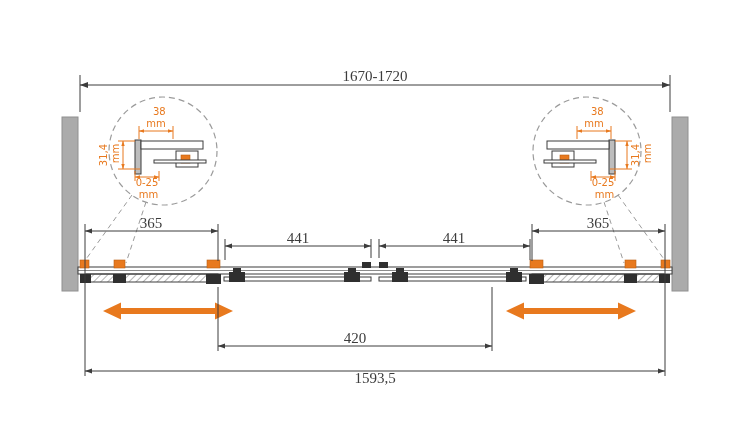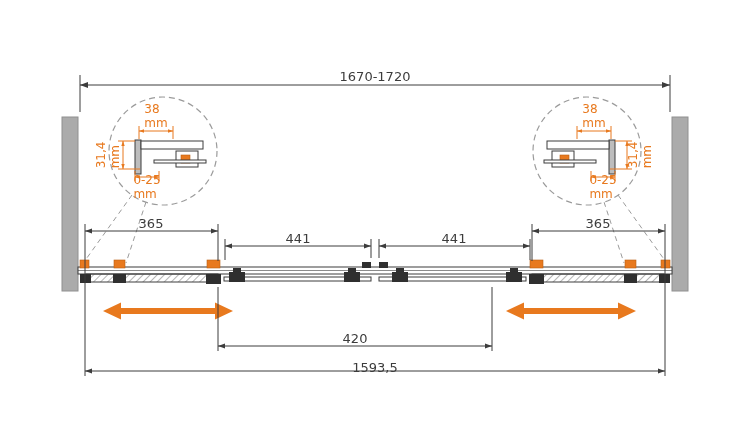--- a/index.html
+++ b/index.html
@@ -3,26 +3,26 @@
 <meta charset="utf-8">
 <style>
   * { box-sizing: border-box; margin: 0; padding: 0; }
   html, body { background: #fff; }
   body { font-family: "DejaVu Sans", "Liberation Sans", sans-serif; }
   .stage { position: relative; width: 750px; height: 428px; background: var(--background, #fff); overflow: hidden; }
 
   
   .lbl {
     position: absolute; transform: translate(-50%, -50%);
-    font-size: 13px; color: var(--line, #3c3c3c); white-space: nowrap;
+    font-size: 15px; color: var(--line, #3c3c3c); white-space: nowrap; font-family: Liberation Serif, serif;
   }
   .olbl {
     position: absolute; transform: translate(-50%, -50%);
-    font-size: 12px; line-height: 1.15; color: var(--accent, #e8791e);
-    text-align: left; white-space: pre-line;
+    font-size: 10px; line-height: 1.15; color: var(--accent, #e8791e);
+    text-align: right; white-space: pre-line;
   }
   .vlbl { transform: translate(-50%, -50%) rotate(-90deg); }
 
   
   .ext   { stroke: var(--line, #3c3c3c); stroke-width: 1; fill: none; }
   .thin  { stroke: var(--line, #3c3c3c); stroke-width: 0.6; fill: none; }
   .arr   { fill: var(--line, #3c3c3c); stroke: none; }
   .dash  { stroke: var(--detail_circle, #9b9b9b); stroke-width: 1; stroke-dasharray: 5 4; fill: none; }
   .dashcircle { stroke: var(--detail_circle, #9b9b9b); stroke-width: 1.2; stroke-dasharray: 6 4; fill: #fff; }
   .wall  { fill: var(--wall, #ababab); stroke: #909090; stroke-width: 1; }
@@ -209,21 +209,21 @@
     </g>
   </svg>
 
   
   <div class="lbl" style="left:375px;top:76px">1670-1720</div>
   <div class="lbl" style="left:151px;top:223px">365</div>
   <div class="lbl" style="left:298px;top:238px">441</div>
   <div class="lbl" style="left:454px;top:238px">441</div>
   <div class="lbl" style="left:598px;top:223px">365</div>
   <div class="lbl" style="left:355px;top:338px">420</div>
-  <div class="lbl" style="left:375px;top:367px">1593,5</div>
+  <div class="lbl" style="left:375px;top:378px">1593,5</div>
 
   
   <div class="olbl" style="left:156px;top:117px">38
 mm</div>
   <div class="olbl vlbl" style="left:109px;top:155px">31,4
 mm</div>
   <div class="olbl" style="left:147px;top:188px">0-25
 mm</div>
   <div class="olbl" style="left:594px;top:117px">38
 mm</div>

